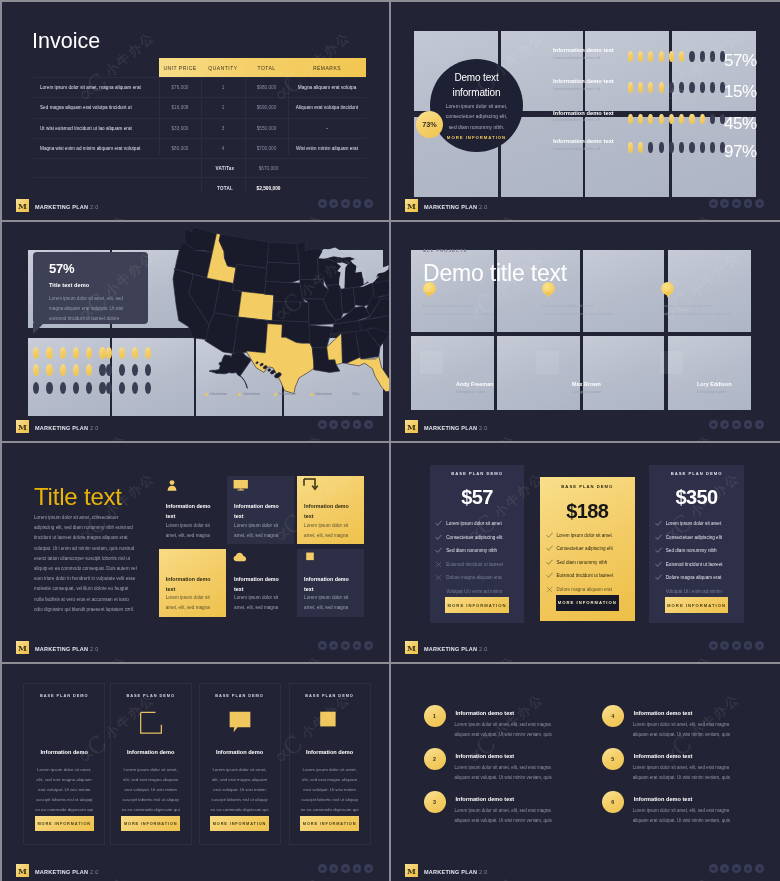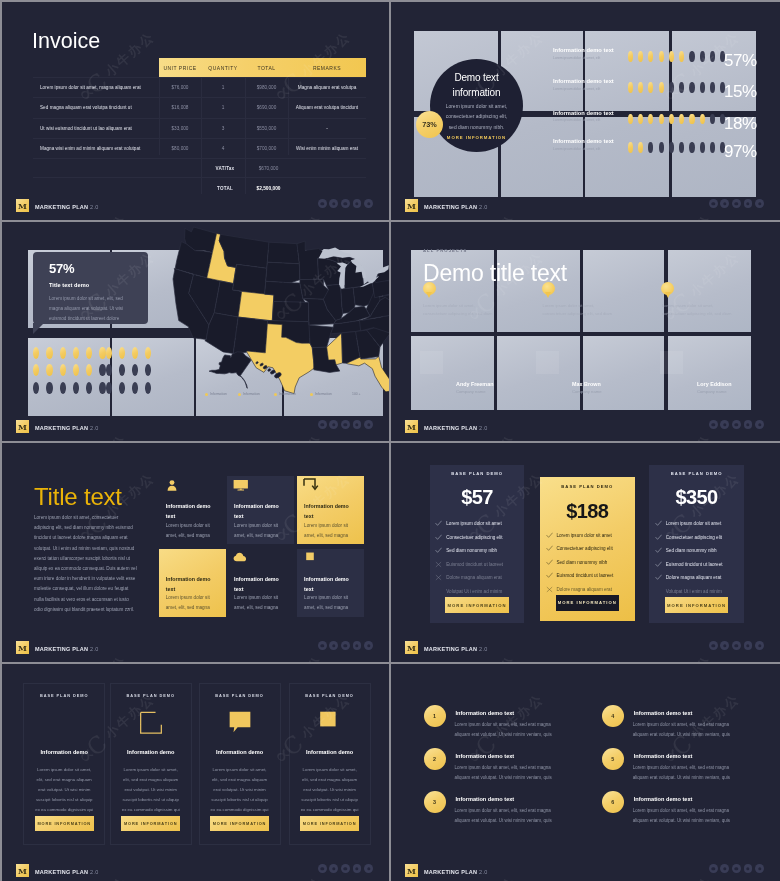--- a/index.html
+++ b/index.html
@@ -336,21 +336,21 @@
               <div class="s2-dot on"></div>
               <div class="s2-dot on"></div>
               <div class="s2-dot on"></div>
               <div class="s2-dot on"></div>
               <div class="s2-dot on"></div>
               <div class="s2-dot on"></div>
               <div class="s2-dot on"></div>
               <div class="s2-dot"></div>
               <div class="s2-dot"></div>
             </div>
-        <div class="s2-pct">18%</div>
+        <div class="s2-pct">45%</div>
       </div>
       <div class="s2-stat" style="top:110.1px">
         <div class="s2-slabel">
           <div class="s2-st">Information demo text</div>
           <div class="s2-ss">Lorem ipsum dolor sit amet, elit</div>
         </div>
         <div class="s2-dots">
               <div class="s2-dot on"></div>
               <div class="s2-dot on"></div>
               <div class="s2-dot"></div>

